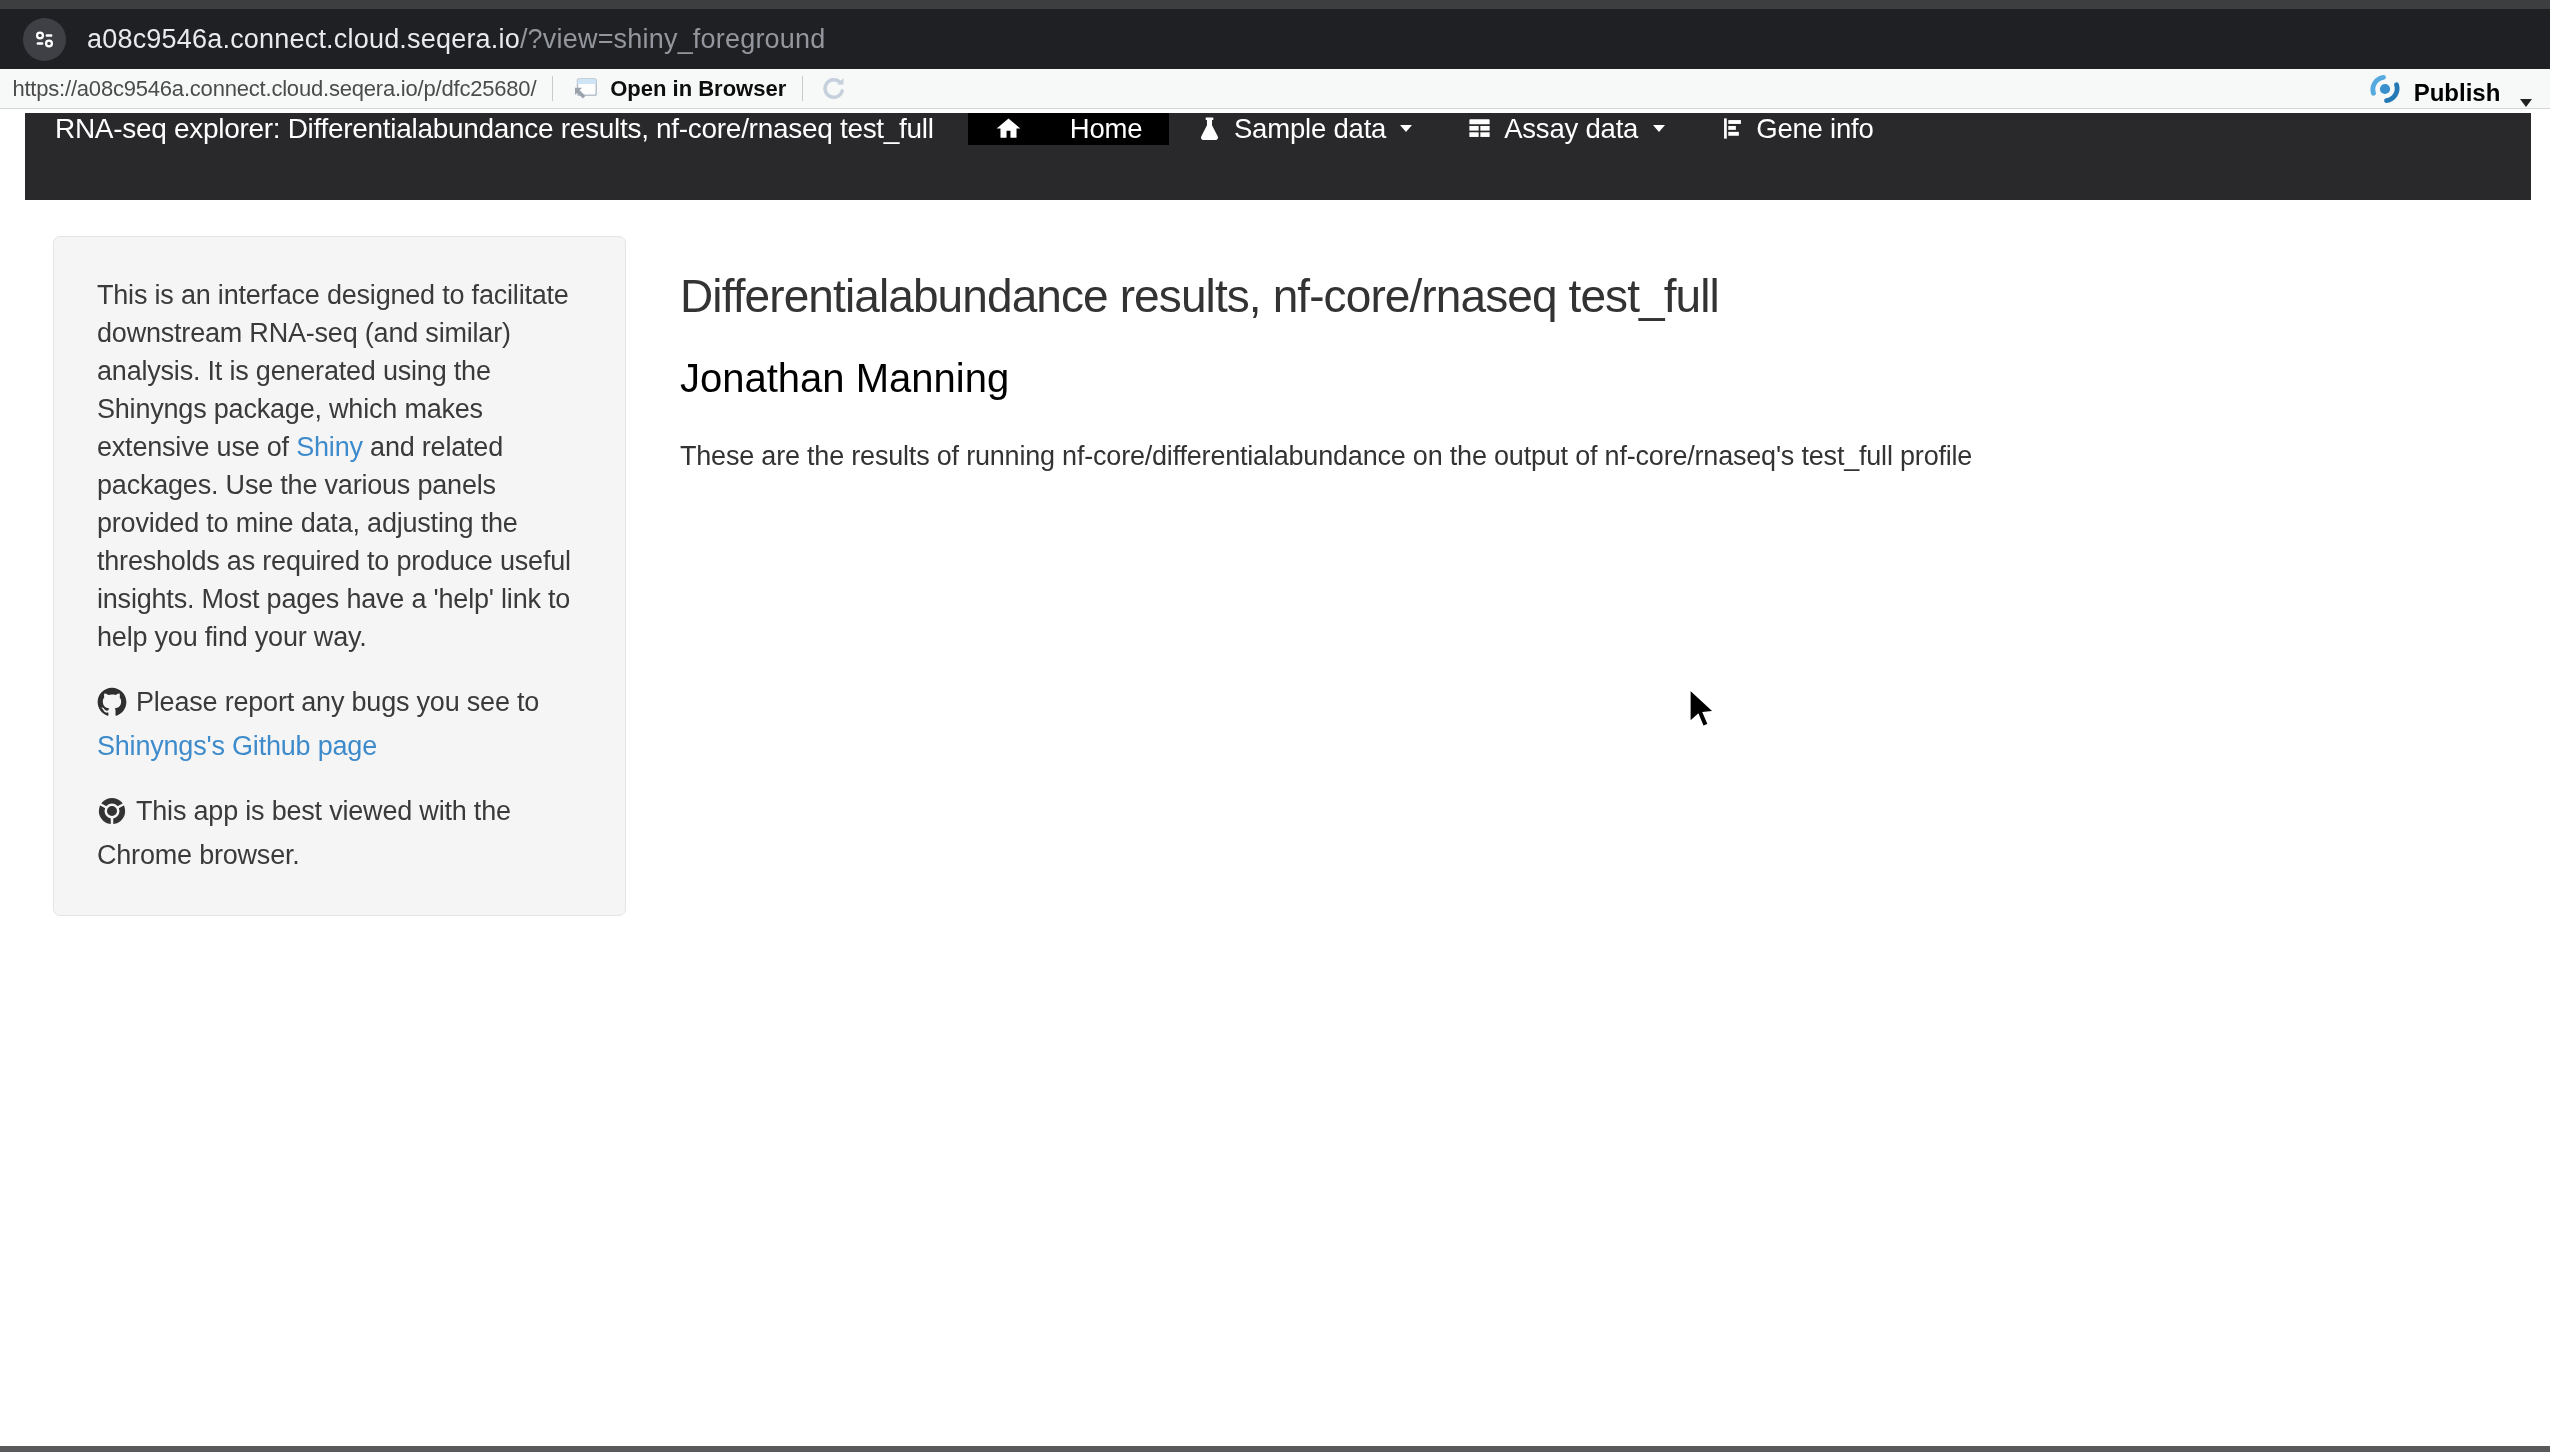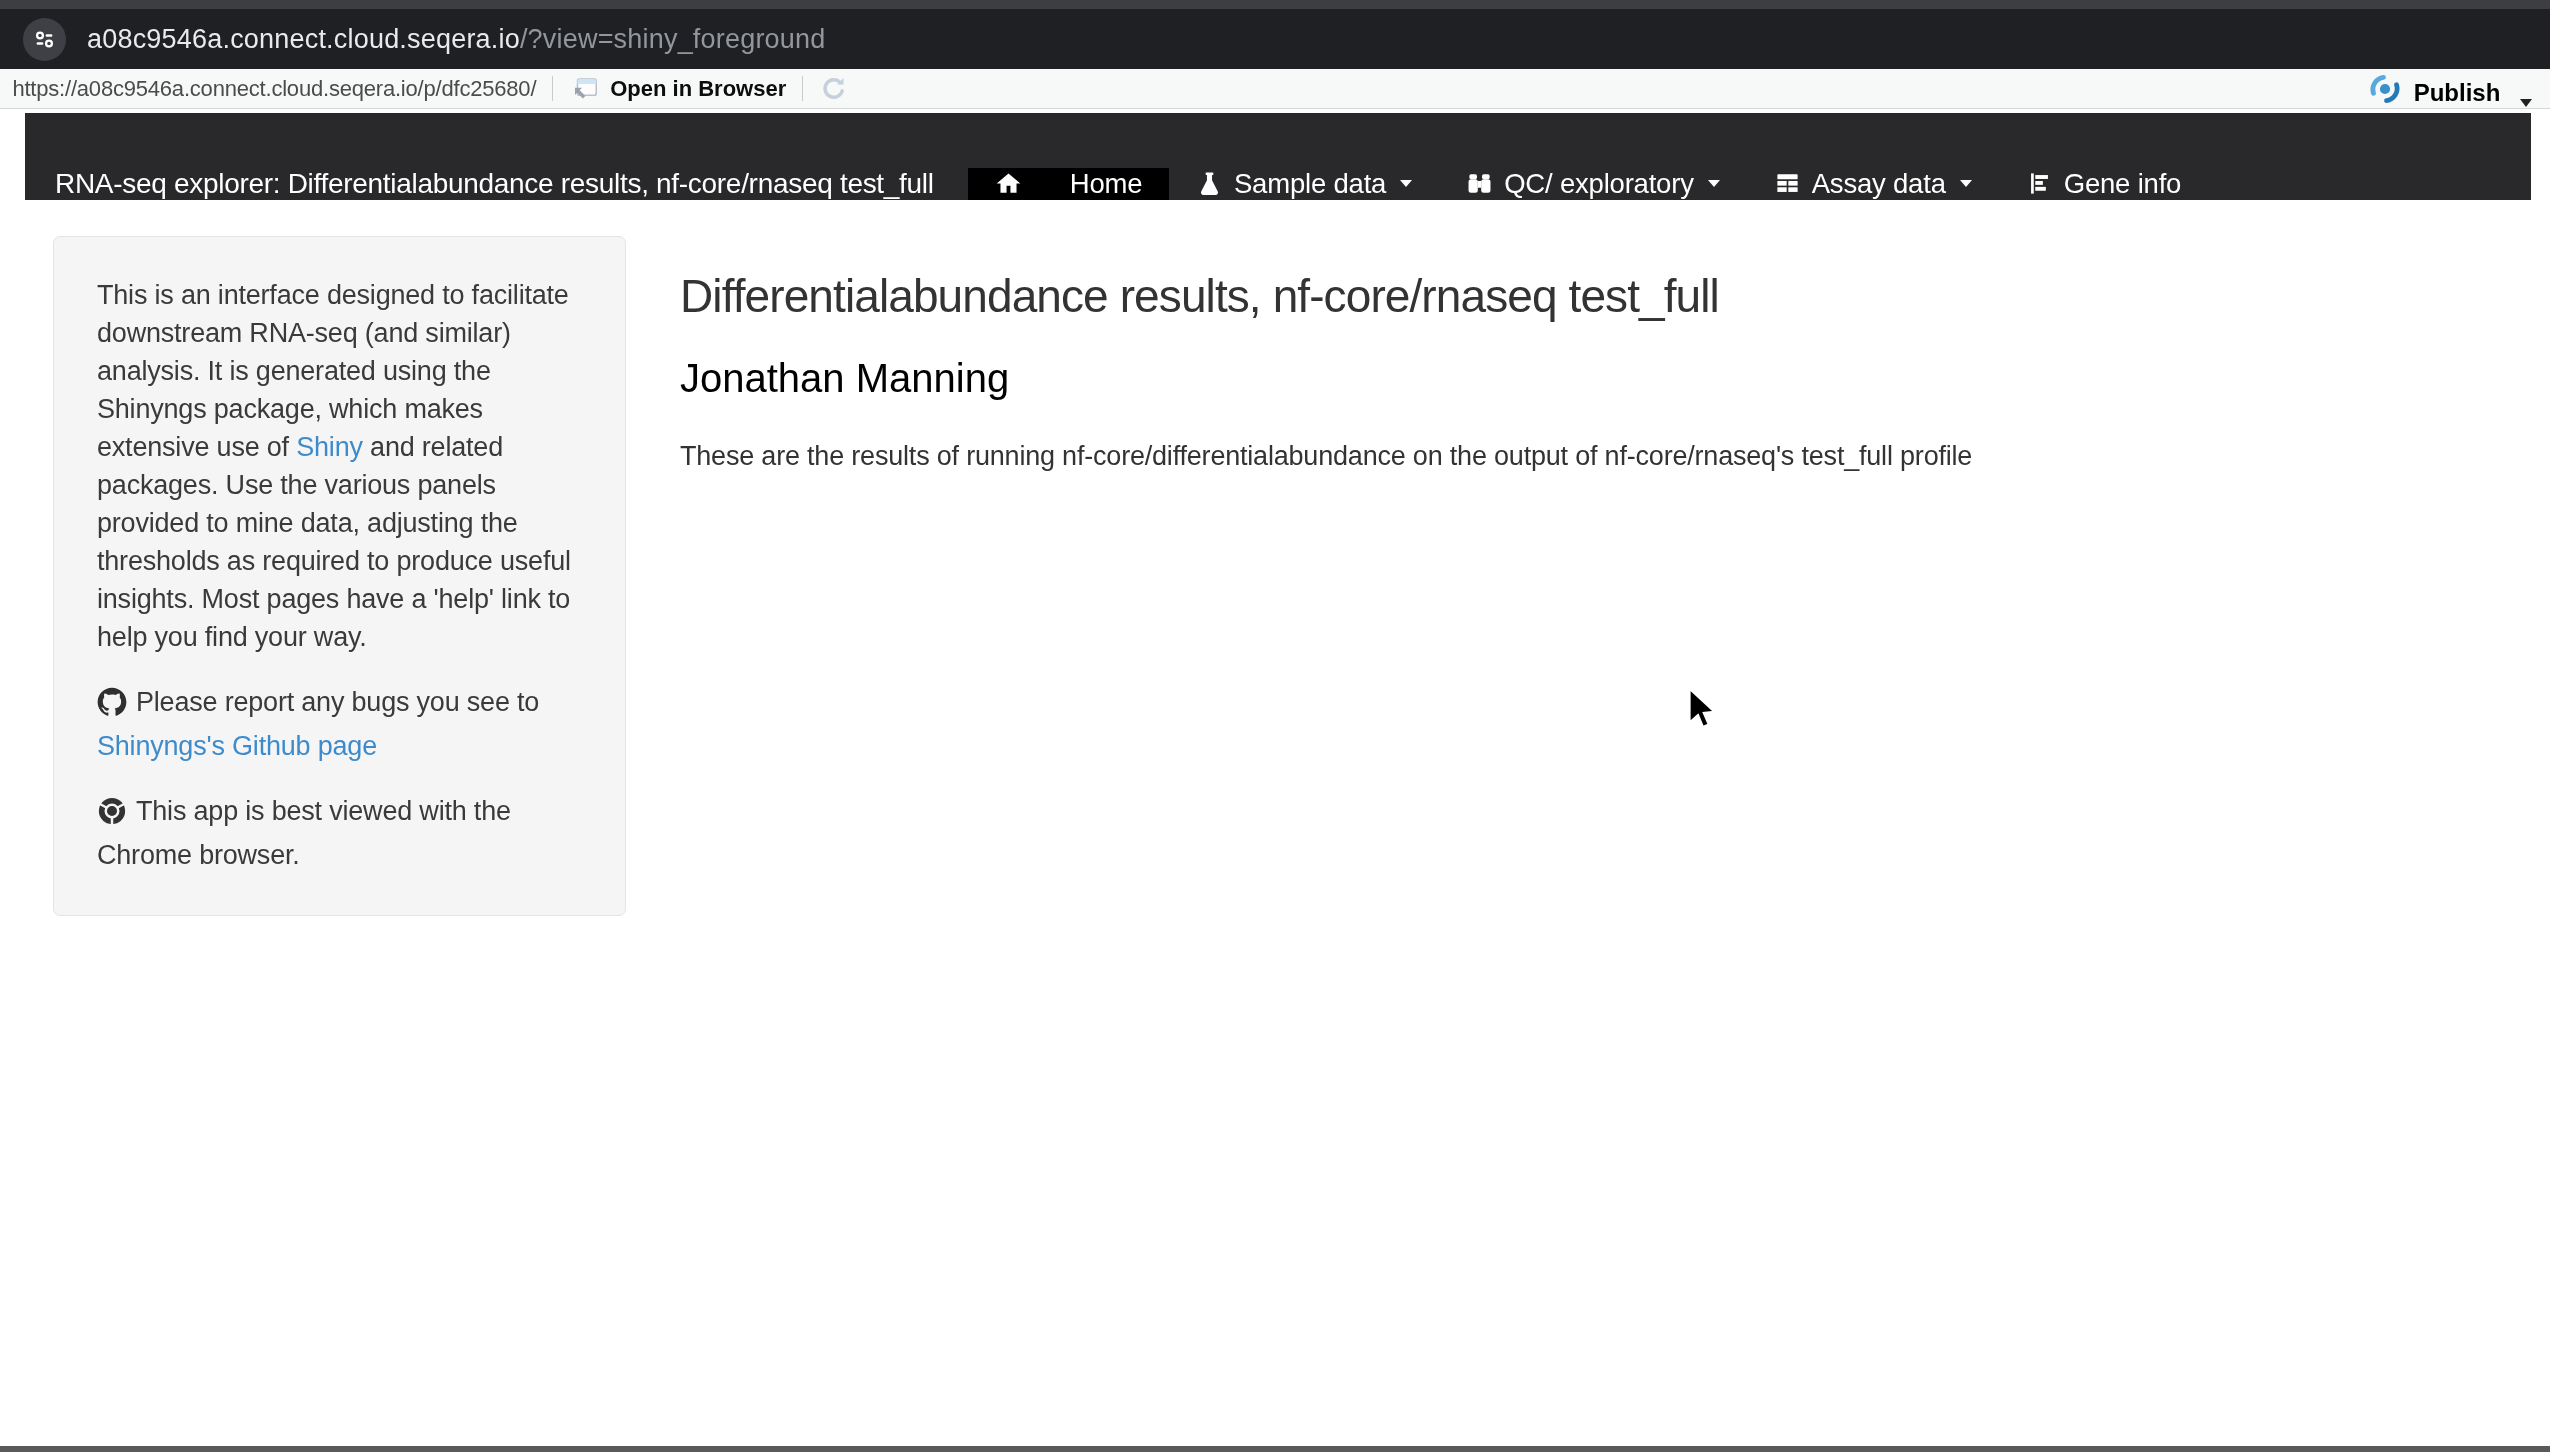--- a/index.html
+++ b/index.html
@@ -19,21 +19,21 @@
   .vdiv{width:0.9px;height:25px;background:#c9cacb;margin:0 16px;flex:none;}
   .open-browser{display:flex;align-items:center;gap:9px;background:none;border:none;padding:0;cursor:pointer;
     font-family:"Liberation Sans",sans-serif;font-size:22px;font-weight:700;color:#0d0d0d;white-space:nowrap;}
   .refresh{display:flex;align-items:center;cursor:pointer;}
   .tb-spacer{flex:1;}
   .publish{display:flex;align-items:flex-end;gap:10.7px;background:none;border:none;padding:0;cursor:pointer;
     font-family:"Liberation Sans",sans-serif;font-size:24px;font-weight:700;color:#000000;white-space:nowrap;}
   .caret-dark{width:0;height:0;border-left:6.2px solid transparent;border-right:6.2px solid transparent;border-top:8px solid #222;margin-left:9px;}
 
   
-  .navbar{margin:3.6px 19.5px 0 25px;height:87px;background:#29292b;display:flex;align-items:flex-end;}
+  .navbar{margin:3.6px 19.5px 0 25px;height:87px;background:#29292b;display:flex;align-items:flex-start;}
   .nav-title{display:flex;align-items:center;padding:0 34px 0 30px;font-size:28px;color:#fff;letter-spacing:-0.3px;white-space:nowrap;}
   .nav-item{display:flex;align-items:center;gap:10.7px;padding:0 27px;color:#fff;font-size:27.5px;letter-spacing:-0.2px;text-decoration:none;white-space:nowrap;cursor:pointer;}
   .nav-item.active{background:#000;gap:48px;}
   .nav-item svg{width:27px;height:27px;flex:none;}
   .caret-w{width:0;height:0;border-left:6.2px solid transparent;border-right:6.2px solid transparent;border-top:7px solid #fff;margin-left:3.6px;}
 
   
   .content{position:relative;}
   .well{position:absolute;left:53px;top:36px;width:573px;box-sizing:border-box;background:#f5f5f6;border:1.8px solid #e3e4e4;border-radius:7px;
     padding:39px 41px 41px 43px;color:#3a3a3a;font-size:27px;line-height:38px;letter-spacing:-0.2px;}
@@ -110,31 +110,20 @@
     </a>
 
     <a class="nav-item">
       <svg viewBox="0 0 32 32">
         <path d="M11.5 3 h9 v3 H19 v6.2 l6.8 13.2 c1 1.9 -.4 4.1 -2.5 4.1 H8.7 c-2.1 0 -3.5 -2.2 -2.5 -4.1 L13 12.2 V6 h-1.5 Z" fill="#fff"></path>
       </svg>
       <span>Sample data</span>
       <span class="caret-w"></span>
     </a>
 
-    <a class="nav-item">
-      <svg viewBox="0 0 32 32">
-        <rect x="4" y="5" width="9" height="6" rx="2" fill="#fff"></rect>
-        <rect x="19" y="5" width="9" height="6" rx="2" fill="#fff"></rect>
-        <rect x="3" y="11" width="11" height="16" rx="3" fill="#fff"></rect>
-        <rect x="18" y="11" width="11" height="16" rx="3" fill="#fff"></rect>
-        <rect x="14" y="13" width="4" height="8" fill="#fff"></rect>
-      </svg>
-      <span>QC/ exploratory</span>
-      <span class="caret-w"></span>
-    </a>
 
     <a class="nav-item">
       <svg viewBox="0 0 32 32">
         <rect x="4" y="5" width="24" height="6" rx="1" fill="#fff"></rect>
         <rect x="4" y="13" width="11" height="5.5" fill="#fff"></rect>
         <rect x="17" y="13" width="11" height="5.5" fill="#fff"></rect>
         <rect x="4" y="20.5" width="11" height="5.5" fill="#fff"></rect>
         <rect x="17" y="20.5" width="11" height="5.5" fill="#fff"></rect>
       </svg>
       <span>Assay data</span>

